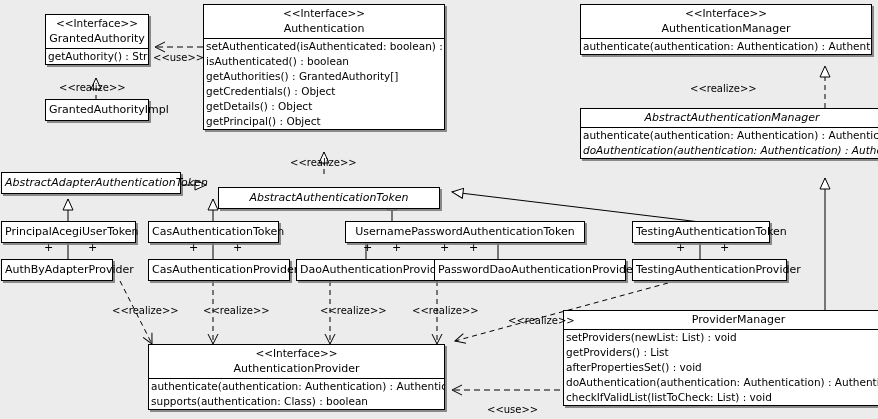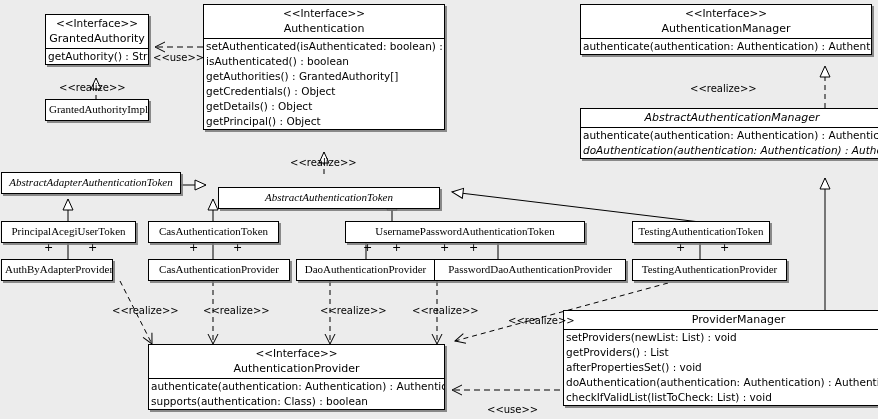--- a/index.html
+++ b/index.html
@@ -53,21 +53,21 @@
     z-index:6;
     background:transparent;
   }
   .plus{
     position:absolute;
     font-size:11px;
     line-height:11px;
     color:#000;
     z-index:6;
   }
-  .single .hdr{padding:2px 3px 3px 3px;font-family:Liberation Serif, serif;}
+  .single .hdr{padding:2px 3px 3px 3px;}
 </style>
 </head>
 <body>
 
 <div id="canvas">
 
   <svg class="lines" viewBox="0 0 878 419">
     <defs>
       <marker id="hollowtri" markerWidth="14" markerHeight="14" refX="12" refY="6" orient="auto" markerUnits="userSpaceOnUse">
         <path d="M1,1 L12,6 L1,11 z" fill="#ffffff" stroke="#000" stroke-width="1"></path>

